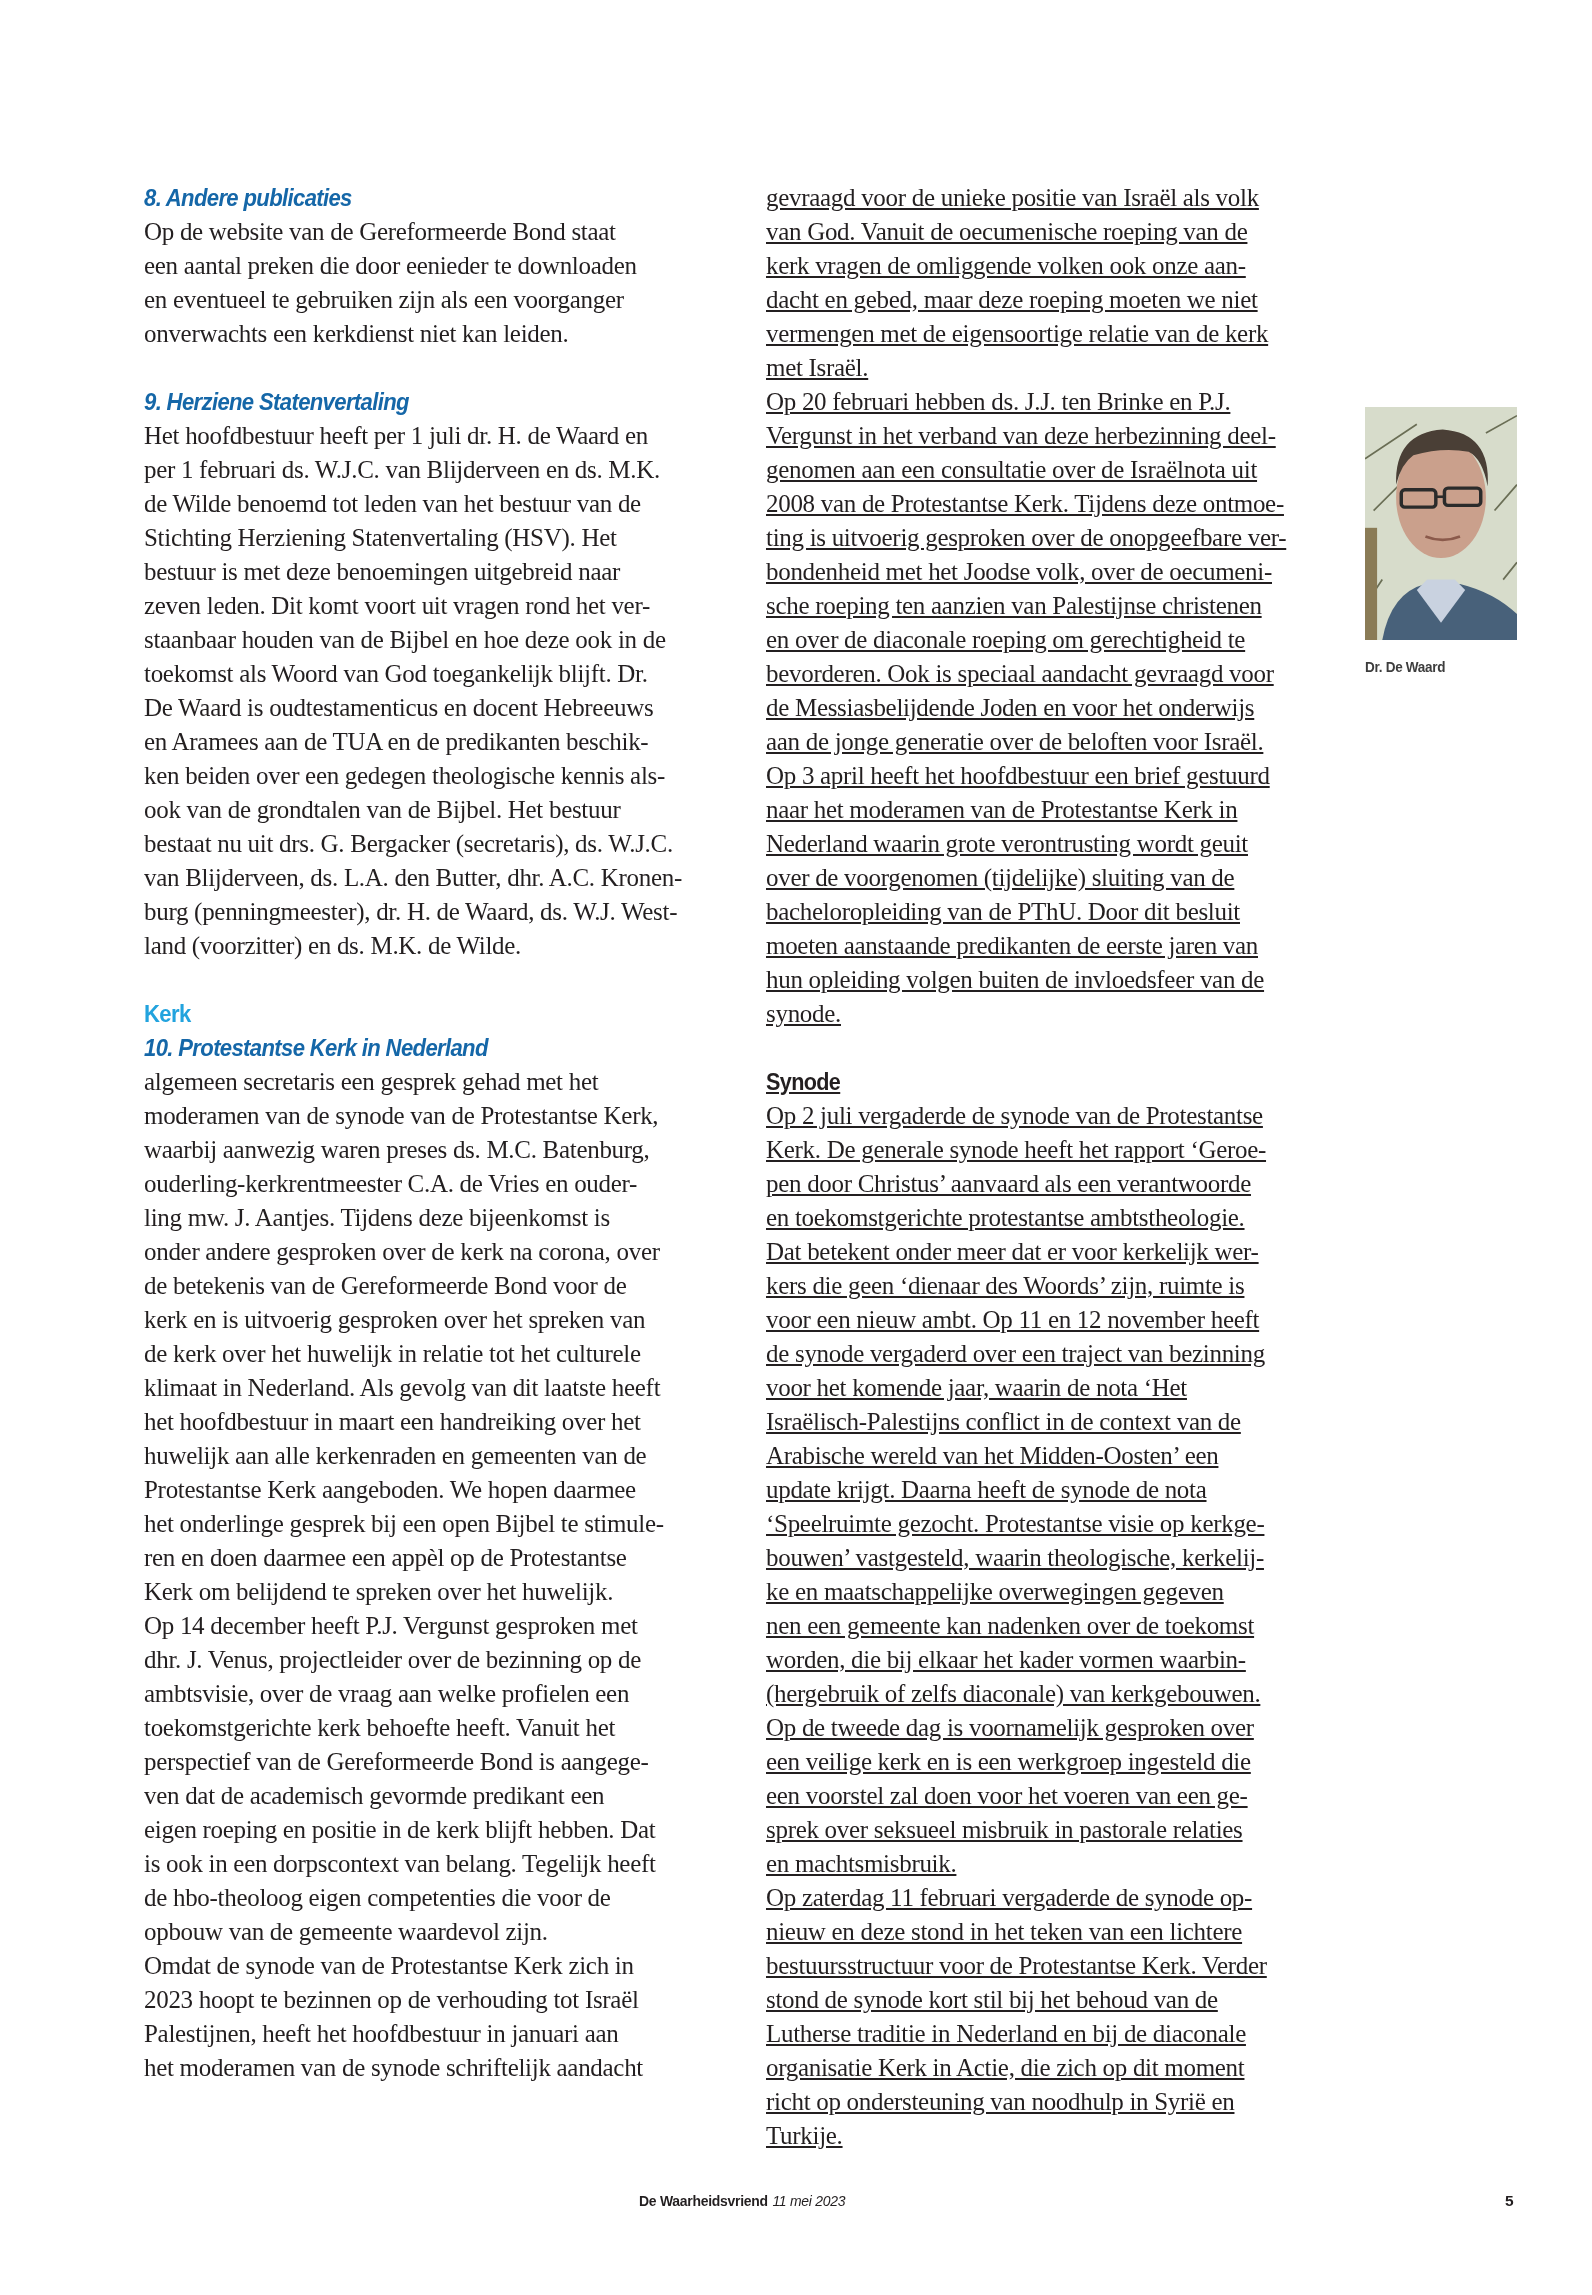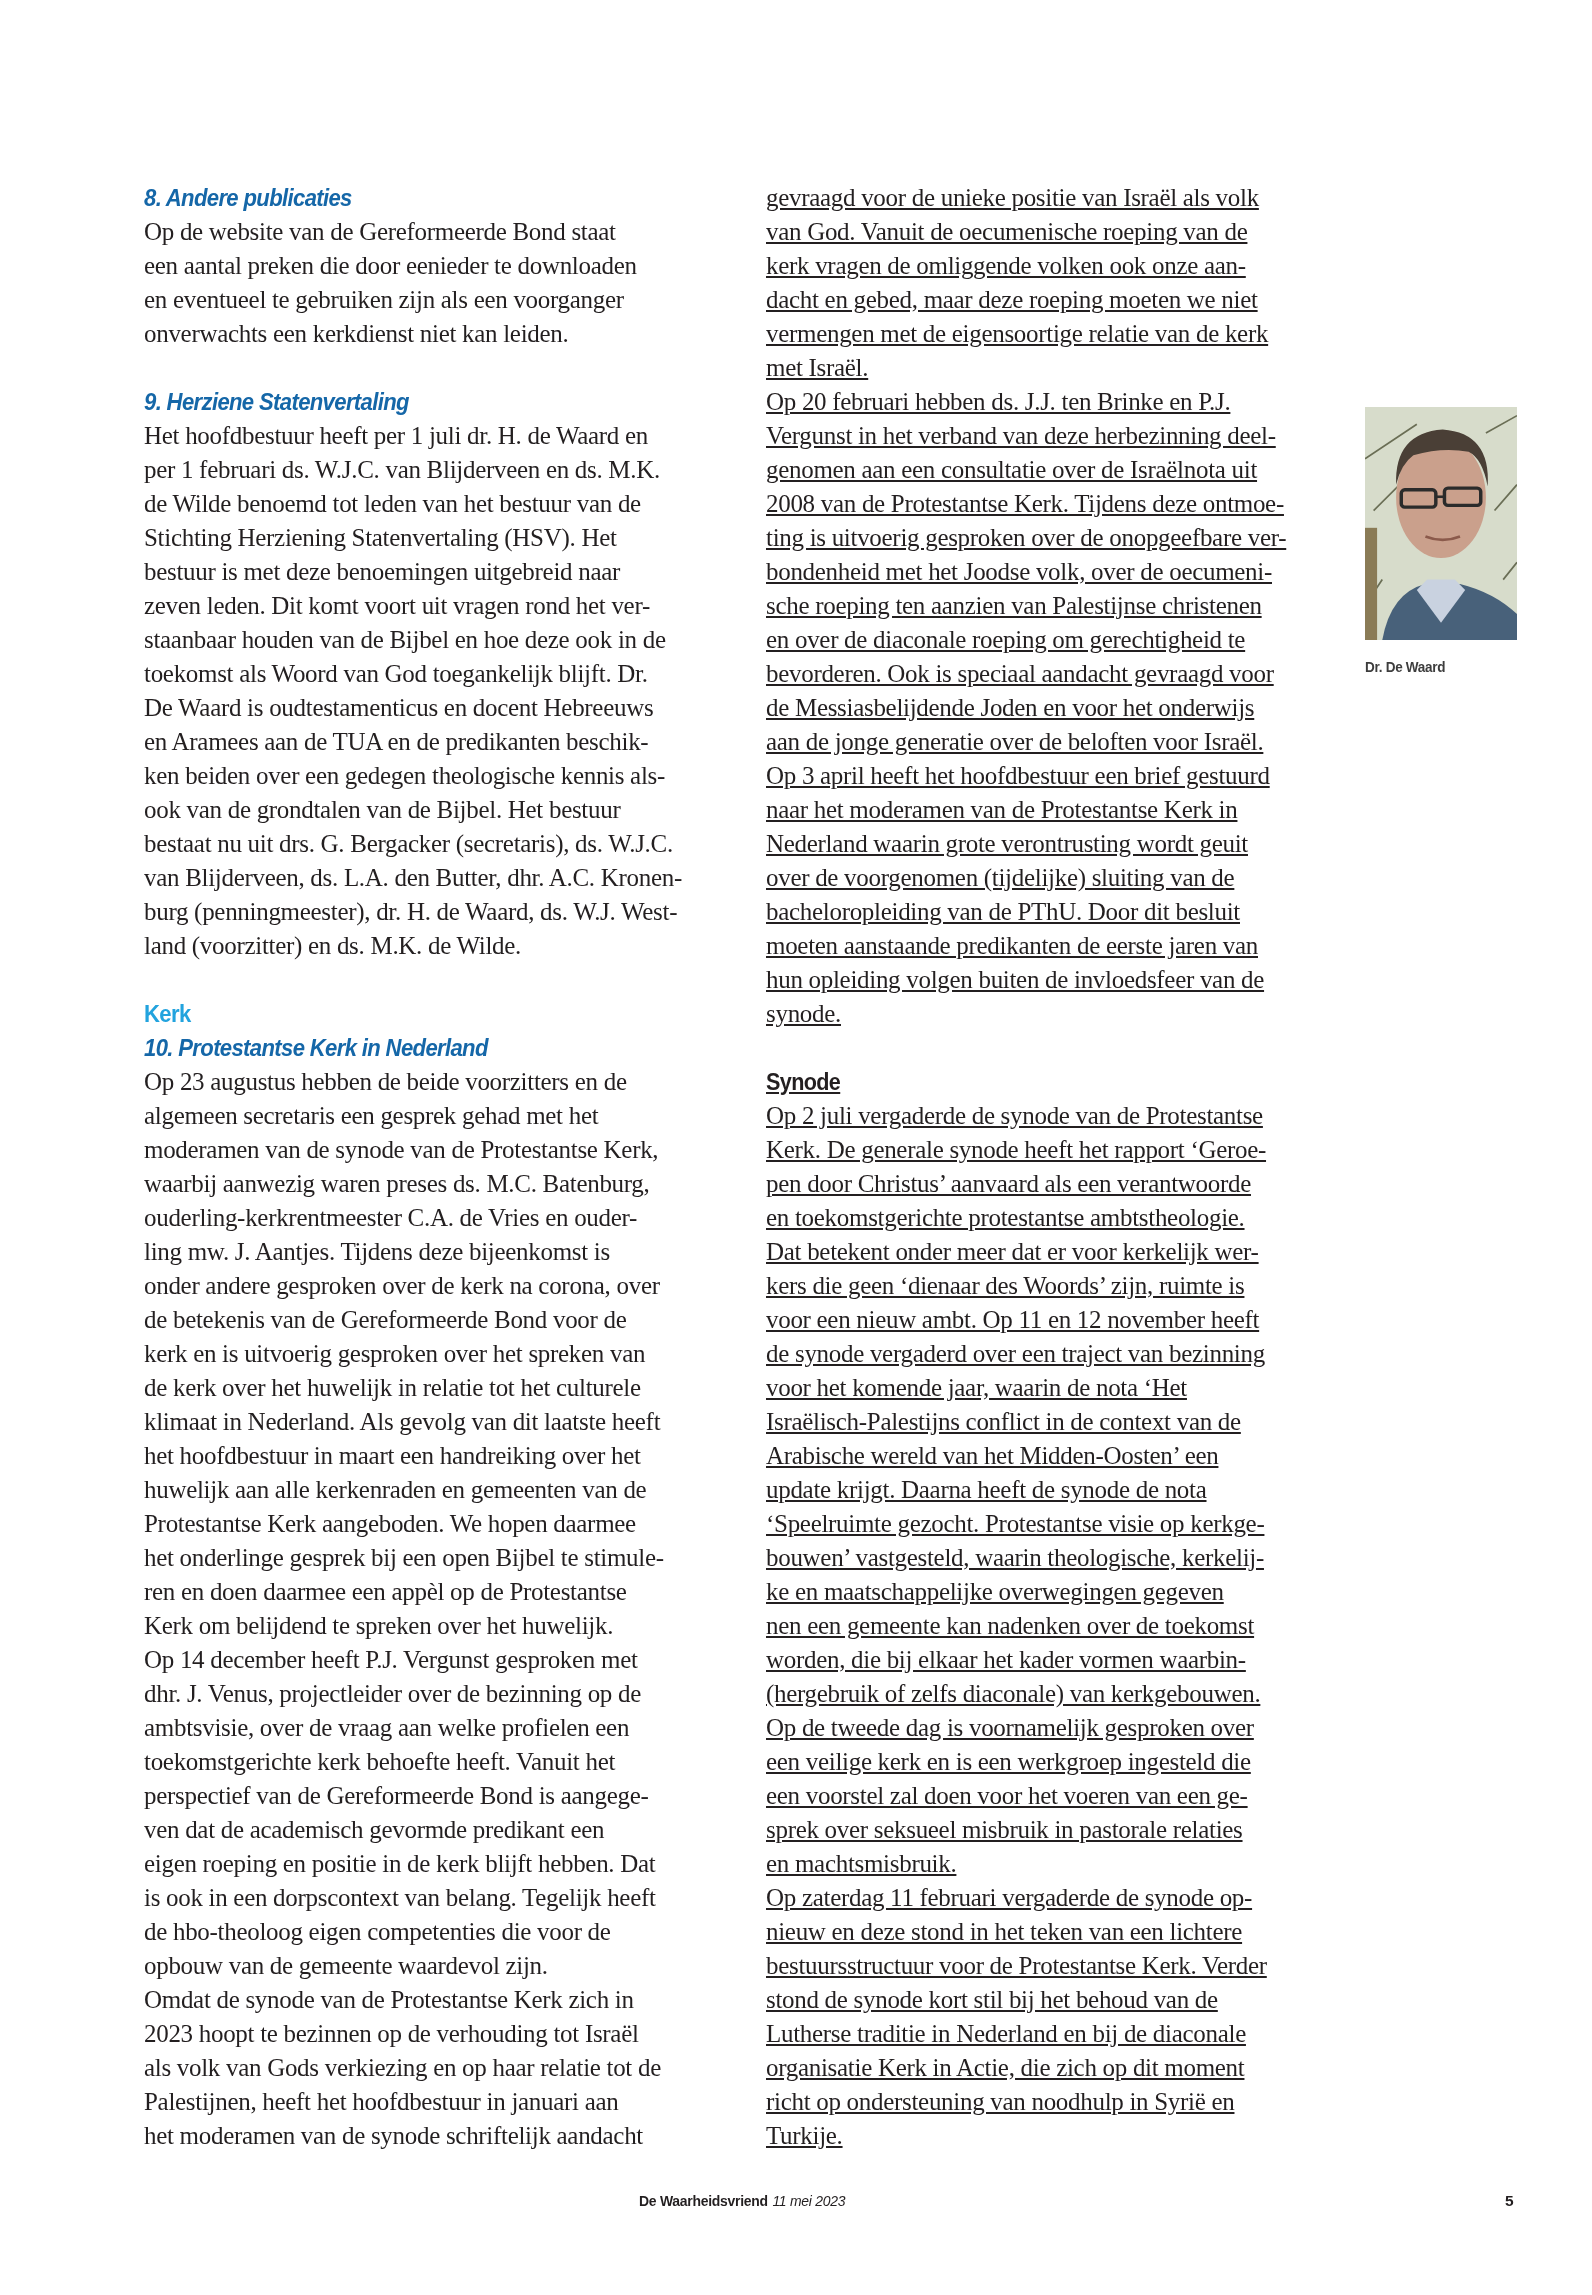--- a/index.html
+++ b/index.html
@@ -51,21 +51,20 @@
         <span class="line">ook van de grondtalen van de Bijbel. Het bestuur</span>
         <span class="line">bestaat nu uit drs. G. Bergacker (secretaris), ds. W.J.C.</span>
         <span class="line">van Blijderveen, ds. L.A. den Butter, dhr. A.C. Kronen-</span>
         <span class="line">burg (penningmeester), dr. H. de Waard, ds. W.J. West-</span>
         <span class="line">land (voorzitter) en ds. M.K. de Wilde.</span>
       </div>
     <div class="gap"></div>
     <div class="h-section">Kerk</div>
     <div class="h-sub">10. Protestantse Kerk in Nederland</div>
     <div id="p-s10">
-        <span class="line">Op 23 augustus hebben de beide voorzitters en de</span>
         <span class="line">algemeen secretaris een gesprek gehad met het</span>
         <span class="line">moderamen van de synode van de Protestantse Kerk,</span>
         <span class="line">waarbij aanwezig waren preses ds. M.C. Batenburg,</span>
         <span class="line">ouderling-kerkrentmeester C.A. de Vries en ouder-</span>
         <span class="line">ling mw. J. Aantjes. Tijdens deze bijeenkomst is</span>
         <span class="line">onder andere gesproken over de kerk na corona, over</span>
         <span class="line">de betekenis van de Gereformeerde Bond voor de</span>
         <span class="line">kerk en is uitvoerig gesproken over het spreken van</span>
         <span class="line">de kerk over het huwelijk in relatie tot het culturele</span>
         <span class="line">klimaat in Nederland. Als gevolg van dit laatste heeft</span>
@@ -80,21 +79,20 @@
         <span class="line">ambtsvisie, over de vraag aan welke profielen een</span>
         <span class="line">toekomstgerichte kerk behoefte heeft. Vanuit het</span>
         <span class="line">perspectief van de Gereformeerde Bond is aangege-</span>
         <span class="line">ven dat de academisch gevormde predikant een</span>
         <span class="line">eigen roeping en positie in de kerk blijft hebben. Dat</span>
         <span class="line">is ook in een dorpscontext van belang. Tegelijk heeft</span>
         <span class="line">de hbo-theoloog eigen competenties die voor de</span>
         <span class="line">opbouw van de gemeente waardevol zijn.</span>
         <span class="line">Omdat de synode van de Protestantse Kerk zich in</span>
         <span class="line">2023 hoopt te bezinnen op de verhouding tot Israël</span>
-        <span class="line">als volk van Gods verkiezing en op haar relatie tot de</span>
         <span class="line">Palestijnen, heeft het hoofdbestuur in januari aan</span>
         <span class="line">het moderamen van de synode schriftelijk aandacht</span>
       </div>
   </div>
 
   <div class="col col-right">
     <div id="p-intro">
         <span class="line">gevraagd voor de unieke positie van Israël als volk</span>
         <span class="line">van God. Vanuit de oecumenische roeping van de</span>
         <span class="line">kerk vragen de omliggende volken ook onze aan-</span>

